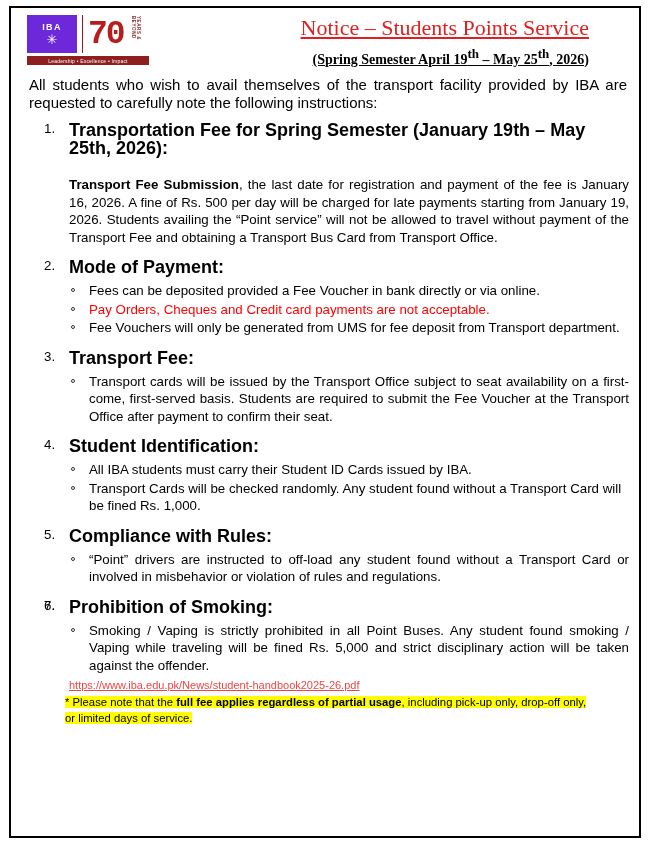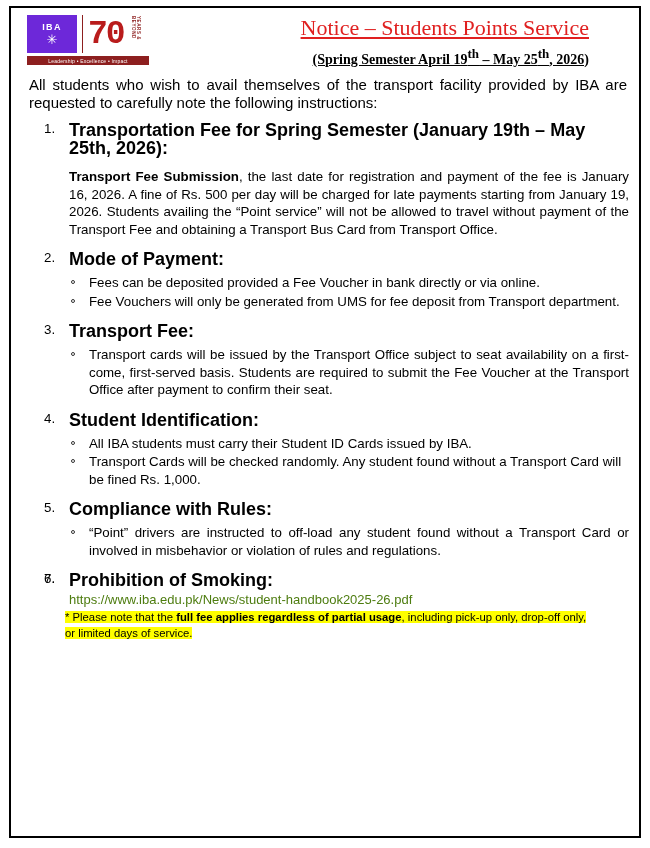--- a/index.html
+++ b/index.html
@@ -189,29 +189,30 @@
   }
   .justify { text-align: justify; }
   .red { color: #ff0000; }
   .red-bi { color: #ff0000; font-weight: bold; font-style: italic; }
   .bold { font-weight: bold; }
   .small-note { font-size: 10.5px; }
   .para-block {
     font-size: 13.3px;
     line-height: 17.5px;
     text-align: justify;
-    margin-top: 11px;
+    margin-top: 19px;
     margin-bottom: 4px;
   }
   .gap-sm { margin-top: 12px; }
   .url-line {
-    font-size: 13px;
-    color: #4d7c0f;
+    font-size: 11px;
+    color: #ef4444;
     margin: 3px 0 0 48px;
     line-height: 16px;
+    text-decoration: underline;
   }
   .footnote {
     margin: 1px 0 0 44px;
     font-size: 11.3px;
     line-height: 16px;
     max-width: 530px;
   }
   .footnote span.hl {
     background: #ffff00;
     box-decoration-break: clone;
@@ -256,20 +257,21 @@
         <ul class="bullets">
         </ul>
         <div class="para-block"><span class="bold">Transport Fee Submission</span><span>, the last date for registration and payment of the fee is January 16, 2026. A fine of Rs. 500 per day will be charged for late payments starting from January 19, 2026. Students availing the “Point service” will not be allowed to travel without payment of the Transport Fee and obtaining a Transport Bus Card from Transport Office.</span></div>
       </li>
 
       <li class="gap-sm">
         <div class="sec-num">2.</div>
         <div class="sec-head">Mode of Payment:</div>
         <ul class="bullets">
           <li>Fees can be deposited provided a Fee Voucher in bank directly or via online.</li>
+          <li class="red">Pay Orders, Cheques and Credit card payments are not acceptable.</li>
           <li>Fee Vouchers will only be generated from UMS for fee deposit from Transport department.</li>
         </ul>
       </li>
 
       <li class="gap-sm">
         <div class="sec-num">3.</div>
         <div class="sec-head">Transport Fee:</div>
         <ul class="bullets">
           <li class="justify">Transport cards will be issued by the Transport Office subject to seat availability on a first-come, first-served basis. Students are required to submit the Fee Voucher at the Transport Office after payment to confirm their seat.</li>
         </ul>
@@ -292,20 +294,23 @@
         </ul>
       </li>
 
       <li class="gap-sm">
         <div class="sec-num">6.</div>
       </li>
 
       <li class="gap-sm">
         <div class="sec-num">7.</div>
         <div class="sec-head">Prohibition of Smoking:</div>
+        <ul class="bullets">
+          <li class="justify">Smoking / Vaping is strictly prohibited in all Point Buses. Any student found smoking / Vaping while traveling will be fined Rs. 5,000 and strict disciplinary action will be taken against the offender.</li>
+        </ul>
       </li>
     </ol>
 
     <div class="url-line">https://www.iba.edu.pk/News/student-handbook2025-26.pdf</div>
 
     <div class="footnote"><span class="hl"><span>* Please note that the </span><span class="bold">full fee applies regardless of partial usage</span><span>, including pick-up only, drop-off only, or limited days of service.</span></span></div>
 
   </div>
 </div>
 

